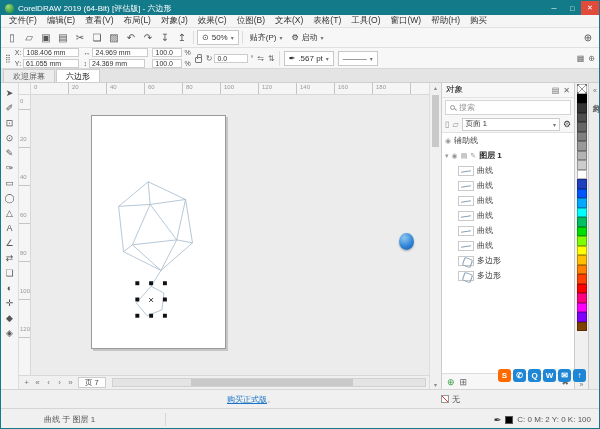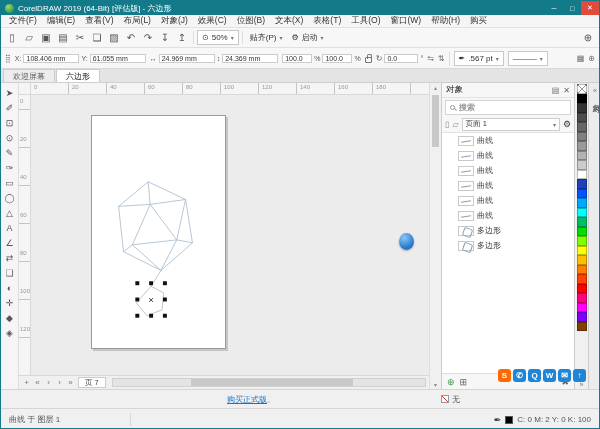--- a/index.html
+++ b/index.html
@@ -31,21 +31,21 @@
   .tb-sep { width:1px; height:13px; background:#ddd; margin:0 2px; }
   .combo { height:15px; border:1px solid #c8c8c8; background:#fff; display:flex; align-items:center;
            font-size:8px; padding:0 4px; gap:3px; color:#333; white-space:nowrap; }
   .combo .arrow { font-size:6px; color:#777; }
   .flat-combo { border:none; background:transparent; }
   .tb-spacer { flex:1; }
 
   
   .propbar { position:absolute; top:47px; left:0; right:0; height:21px; background:#f7f7f7;
              border-bottom:1px solid #d8d8d8; display:flex; align-items:center; padding:0 4px; gap:4px; }
-  .pb-group { display:flex; justify-content:center; gap:2px; }
+  .pb-group { display:flex; flex-direction:column; justify-content:center; gap:2px; }
   .pb-field { display:flex; align-items:center; height:9px; font-size:7px; gap:2px; color:#555; }
   .pb-input { height:9px; border:1px solid #ccc; background:#fff; font-size:7px; padding:0 2px;
               font-family:inherit; color:#333; }
   .w56 { width:56px; } .w30 { width:30px; } .w34 { width:34px; }
   .pb-icon { color:#666; font-size:8px; }
   .lock { width:7px; height:6px; border:1px solid #777; border-radius:1px; position:relative; margin-top:4px; }
   .lock::before { content:""; position:absolute; top:-4px; left:1px; width:3px; height:4px;
                   border:1px solid #777; border-bottom:none; border-radius:2px 2px 0 0; }
   .pb-sep { width:1px; height:15px; background:#ddd; }
 
@@ -97,21 +97,21 @@
   .vthumb { position:absolute; top:12px; left:2px; right:2px; height:52px; background:#c9c9c9; }
 
   
   .docker { width:133px; background:#f7f7f7; border-left:1px solid #ccc; display:flex;
             flex-direction:column; position:relative; }
   .docker-header { height:15px; display:flex; align-items:center; padding:0 4px; gap:4px;
                    font-size:8.5px; color:#222; border-bottom:1px solid #e3e3e3; }
   .dh-title { flex:1; }
   .dh-icon { color:#666; font-size:8px; }
   .docker-search { height:15px; margin:2px 3px 1px; background:#fff; border:1px solid #d5d5d5;
-                   display:flex; align-items:center; padding:0 4px; gap:4px; color:#999; font-size:8px;font-weight:bold; }
+                   display:flex; align-items:center; padding:0 4px; gap:4px; color:#999; font-size:8px; }
   .mag { width:5px; height:5px; border:1px solid #999; border-radius:50%; position:relative; flex:0 0 auto; }
   .mag::after { content:""; position:absolute; width:3px; height:1px; background:#999;
                 transform:rotate(45deg); right:-3px; bottom:-1px; }
   .docker-pagerow { height:16px; display:flex; align-items:center; padding:0 3px; gap:3px; }
   .dp-icon { color:#888; font-size:8px; }
   .dp-combo { flex:1; height:13px; border:1px solid #ccc; background:#fff; display:flex;
               align-items:center; padding:0 3px; font-size:7.5px; gap:3px; color:#333; }
   .dp-combo .arrow { margin-left:auto; font-size:6px; color:#777; }
   .gear { color:#333; font-size:9px; }
   .tree { flex:1; background:#fff; border-top:1px solid #e2e2e2; overflow:hidden; }
@@ -155,21 +155,21 @@
   .fill-indicator { position:absolute; left:440px; top:0; height:100%; display:flex;
                     align-items:center; gap:3px; font-size:8px; color:#555; }
   .none-chip { width:8px; height:8px; border:1px solid #999; background:
       linear-gradient(to top right, transparent 44%, #d33 44% 56%, transparent 56%), #fff; }
 
   .statusB { position:absolute; top:407px; left:0; right:0; height:22px; background:#f0f0f0;
              border-top:1px solid #d5d5d5; display:flex; align-items:center; font-size:8px; color:#555; }
   .sb-cell { padding:0 8px; border-right:1px solid #d8d8d8; height:13px; display:flex;
              align-items:center; white-space:nowrap; }
   .sb-cell1 { min-width:150px; }
-  .sb-cell2 { min-width:130px; }
+  .sb-cell2 { min-width:130px;margin-left:35px; }
   .sb-spacer { flex:1; }
   .sb-right { display:flex; align-items:center; gap:4px; padding-right:8px; }
   .pen-icon { color:#333; font-size:9px; }
   .black-chip { width:8px; height:8px; background:#000; border:1px solid #555; }
 
   
   .share { position:absolute; left:497px; top:368px; display:flex; gap:2px; z-index:5; }
   .share-icon { width:13px; height:13px; border-radius:3px; color:#fff; font-size:8px;
                 display:flex; align-items:center; justify-content:center; font-weight:bold; }
 </style>
@@ -402,20 +402,31 @@
       <div class="docker-pagerow">
         <span class="dp-icon">▯</span>
         <span class="dp-icon">▱</span>
         <span class="dp-combo">
           <span>页面 1</span>
           <span class="arrow">▾</span>
         </span>
         <span class="gear">⚙</span>
       </div>
       <div class="tree">
+        <div class="tree-row">
+          <span class="tr-icon">◉</span>
+          <span>辅助线</span>
+        </div>
+        <div class="tree-row">
+          <span class="tr-icon">▾</span>
+          <span class="tr-icon">◉</span>
+          <span class="tr-icon">▤</span>
+          <span class="tr-icon">✎</span>
+          <span class="layer-label">图层 1</span>
+        </div>
         <div id="tree-objects">
             <div class="tree-row obj-row">
               <span class="thumb curve"></span>
               <span>曲线</span>
             </div>
             <div class="tree-row obj-row">
               <span class="thumb curve"></span>
               <span>曲线</span>
             </div>
             <div class="tree-row obj-row">

